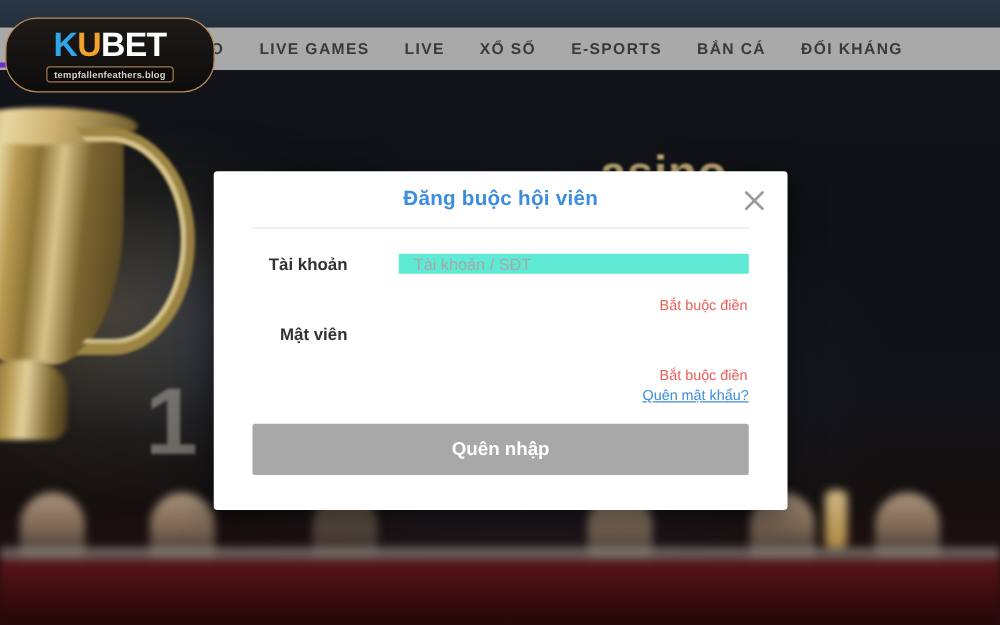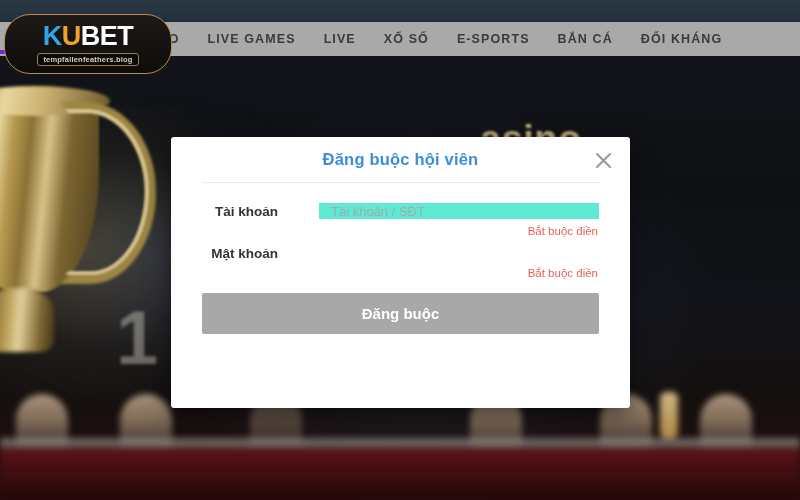--- a/index.html
+++ b/index.html
@@ -261,21 +261,21 @@
   .eye-toggle {
     position: absolute; right: 10px; top: 50%;
     transform: translateY(-50%);
     cursor: pointer;
     display: flex; align-items: center;
   }
   .field-error {
     text-align: right;
     font-size: 11.5px;
     color: #e8605a;
-    margin-top: 6px;
+    margin-top: 20px;
     padding-right: 1px;
   }
   .forgot-row { text-align: right; margin-top: 0px; }
   .forgot-link {
     font-size: 11.5px;
     color: #3c8dde;
     text-decoration: underline;
     cursor: pointer;
   }
   .row-gap { height: 9px; }
@@ -370,22 +370,25 @@
         <div class="field-label">Tài khoản</div>
         <div class="field-input-wrap">
           <input class="field-input" type="text" placeholder="Tài khoản / SĐT" style="">
         </div>
       </div>
       <div class="field-error">Bắt buộc điền</div>
 
       <div class="row-gap"></div>
 
       <div class="field-row">
-        <div class="field-label">Mật khoản</div>
+        <div class="field-label">Mật viên</div>
       </div>
       <div class="field-error">Bắt buộc điền</div>
 
-
-      <button class="submit-btn">Đăng buộc</button>
+      <div class="forgot-row">
+        <span class="forgot-link">Quên mật khẩu?</span>
+      </div>
+
+      <button class="submit-btn">Quên nhập</button>
     </div>
   </div>
 
 </div>
 
 </body></html>

